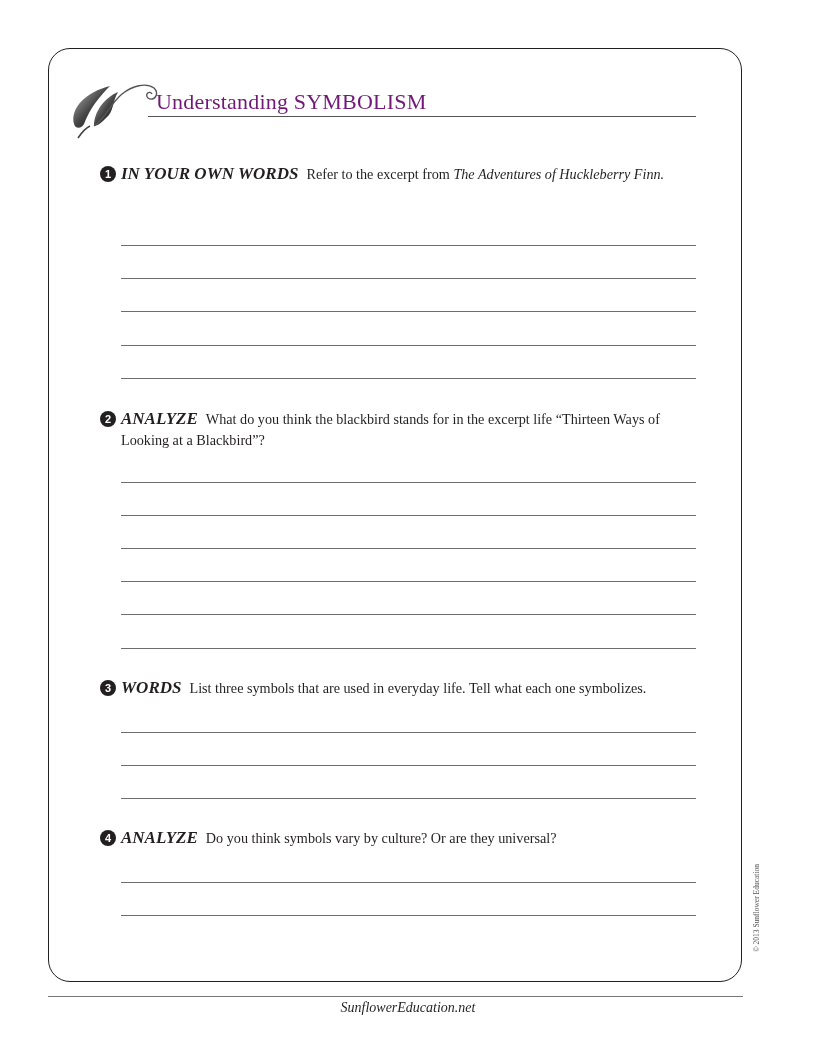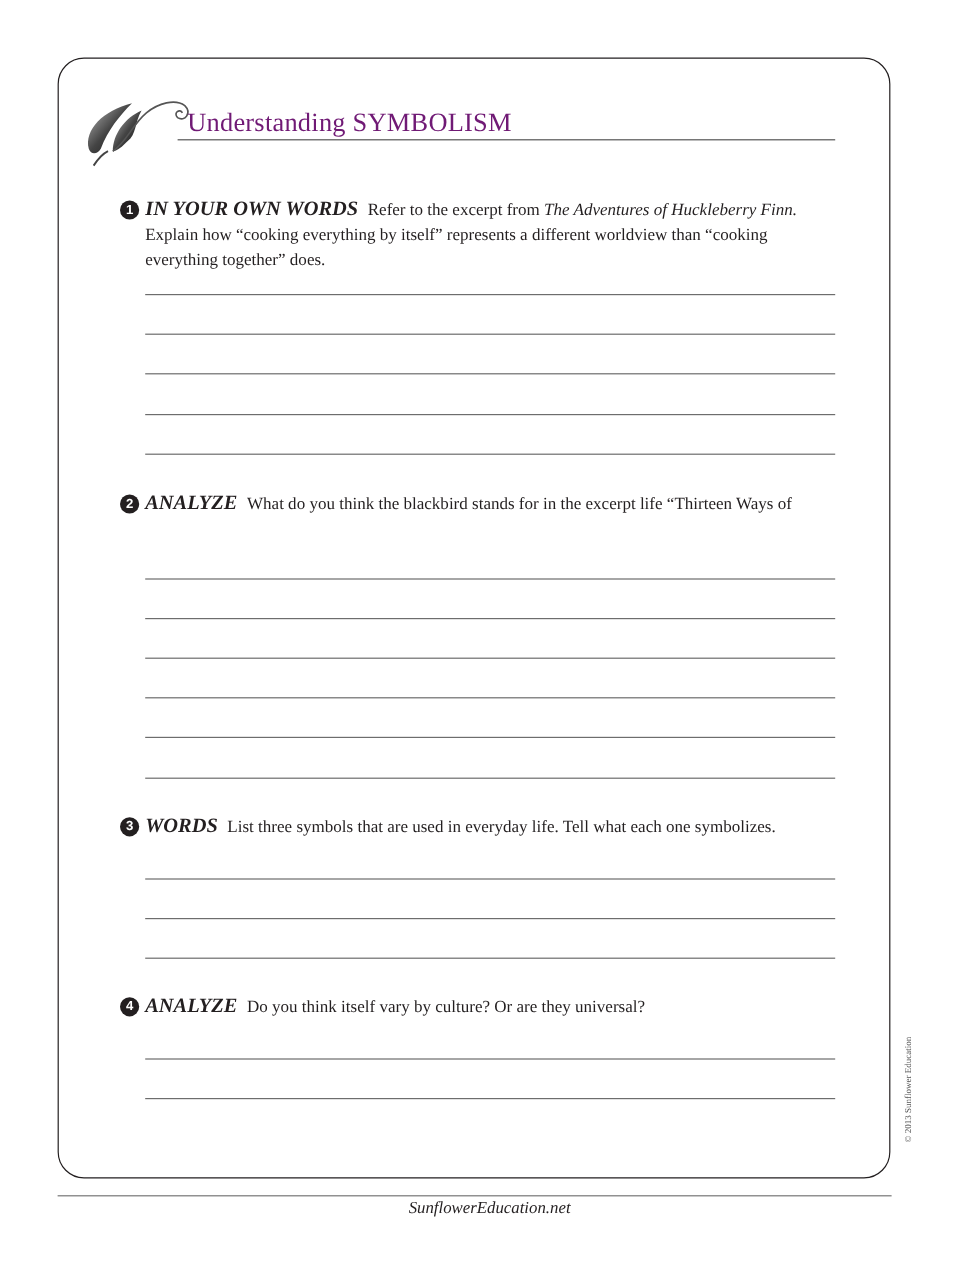--- a/index.html
+++ b/index.html
@@ -41,46 +41,46 @@
   <path d="M28 58 C 28 44, 38 30, 52 24 C 46 34, 48 44, 40 50 C 36 54, 32 58, 28 58 Z" fill="url(#lg)"></path>
   <path d="M28 58 C 40 50, 44 36, 56 26 C 66 18, 80 14, 88 20 C 94 26, 88 34, 82 30 C 78 26, 84 22, 86 26" fill="none" stroke="#555" stroke-width="1.4"></path>
   <path d="M12 70 C 16 64, 20 60, 24 58" fill="none" stroke="#444" stroke-width="1.6"></path>
 </svg>
 
 <div class="title">Understanding SYMBOLISM</div>
 <div class="title-rule"></div>
 
 <div class="q" style="top:151px;margin-top:12px;">
   <span class="num">1</span><span class="head">IN YOUR OWN WORDS</span><span>Refer to the excerpt from </span><em>The Adventures of Huckleberry Finn.</em>
-  <span class="cont" style="width:545px;">Explain how “cooking everything by itself” represents a different worldview than “cooking everything together” does.</span>
 </div>
 <div class="line" style="top:245px;"></div>
 <div class="line" style="top:278px;"></div>
 <div class="line" style="top:311px;"></div>
 <div class="line" style="top:345px;"></div>
 <div class="line" style="top:378px;"></div>
 
 <div class="q" style="top:408px;">
   <span class="num">2</span><span class="head">ANALYZE</span><span>What do you think the blackbird stands for in the excerpt life “Thirteen Ways of</span>
+  <span class="cont">Looking at a Blackbird”?</span>
 </div>
 <div class="line" style="top:482px;"></div>
 <div class="line" style="top:515px;"></div>
 <div class="line" style="top:548px;"></div>
 <div class="line" style="top:581px;"></div>
 <div class="line" style="top:614px;"></div>
 <div class="line" style="top:648px;"></div>
 
 <div class="q" style="top:677px;">
   <span class="num">3</span><span class="head">WORDS</span><span>List three symbols that are used in everyday life. Tell what each one symbolizes.</span>
 </div>
 <div class="line" style="top:732px;"></div>
 <div class="line" style="top:765px;"></div>
 <div class="line" style="top:798px;"></div>
 
 <div class="q" style="top:827px;">
-  <span class="num">4</span><span class="head">ANALYZE</span><span>Do you think itself vary by culture? Or are they universal?</span>
+  <span class="num">4</span><span class="head">ANALYZE</span><span>Do you think symbols vary by culture? Or are they universal?</span>
 </div>
 <div class="line" style="top:882px;"></div>
 <div class="line" style="top:915px;"></div>
 
 <div class="copyright">© 2013 Sunflower Education</div>
 <div class="footer-rule"></div>
 <div class="footer">SunflowerEducation.net</div>
 
 </body></html>

